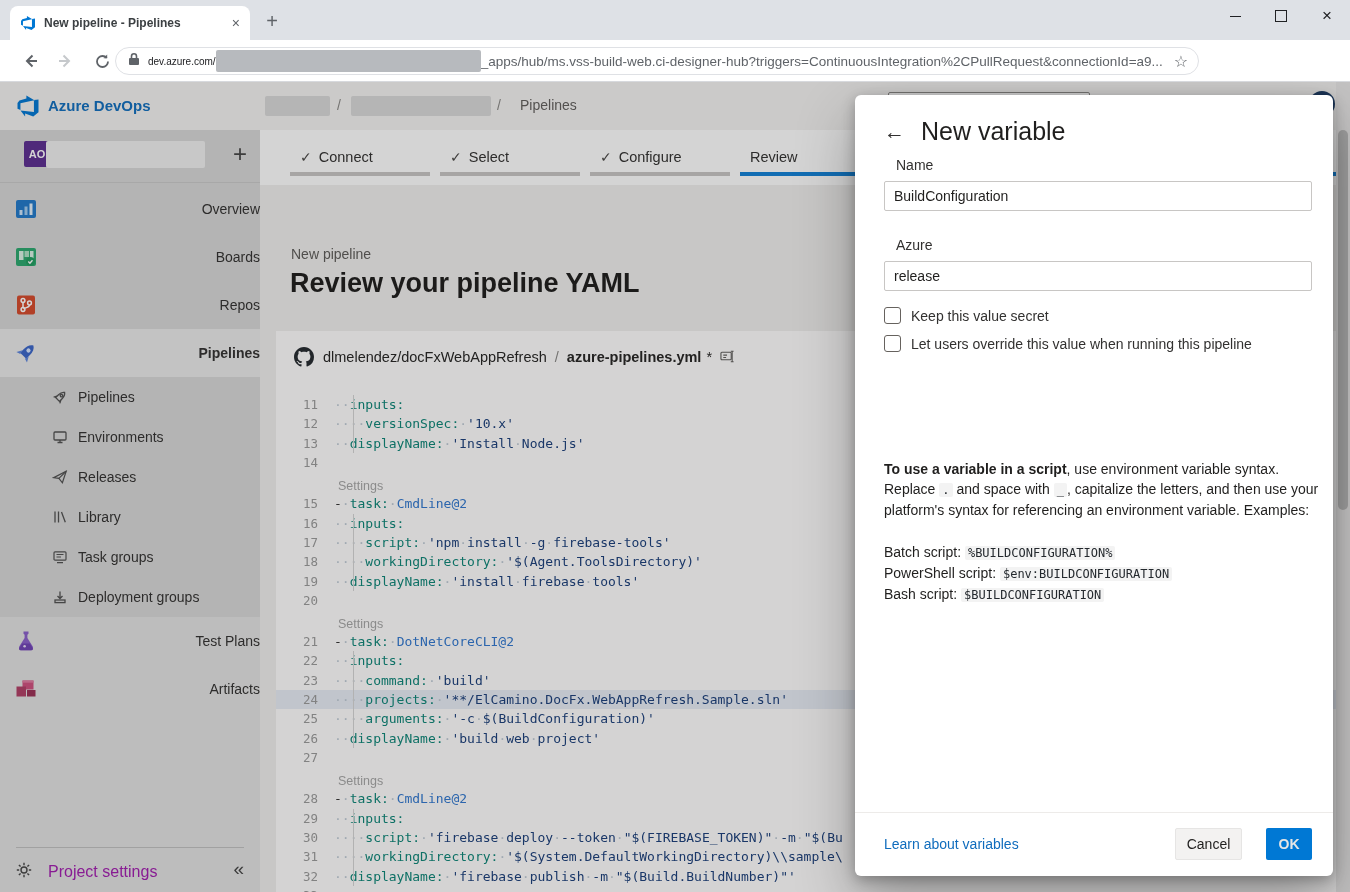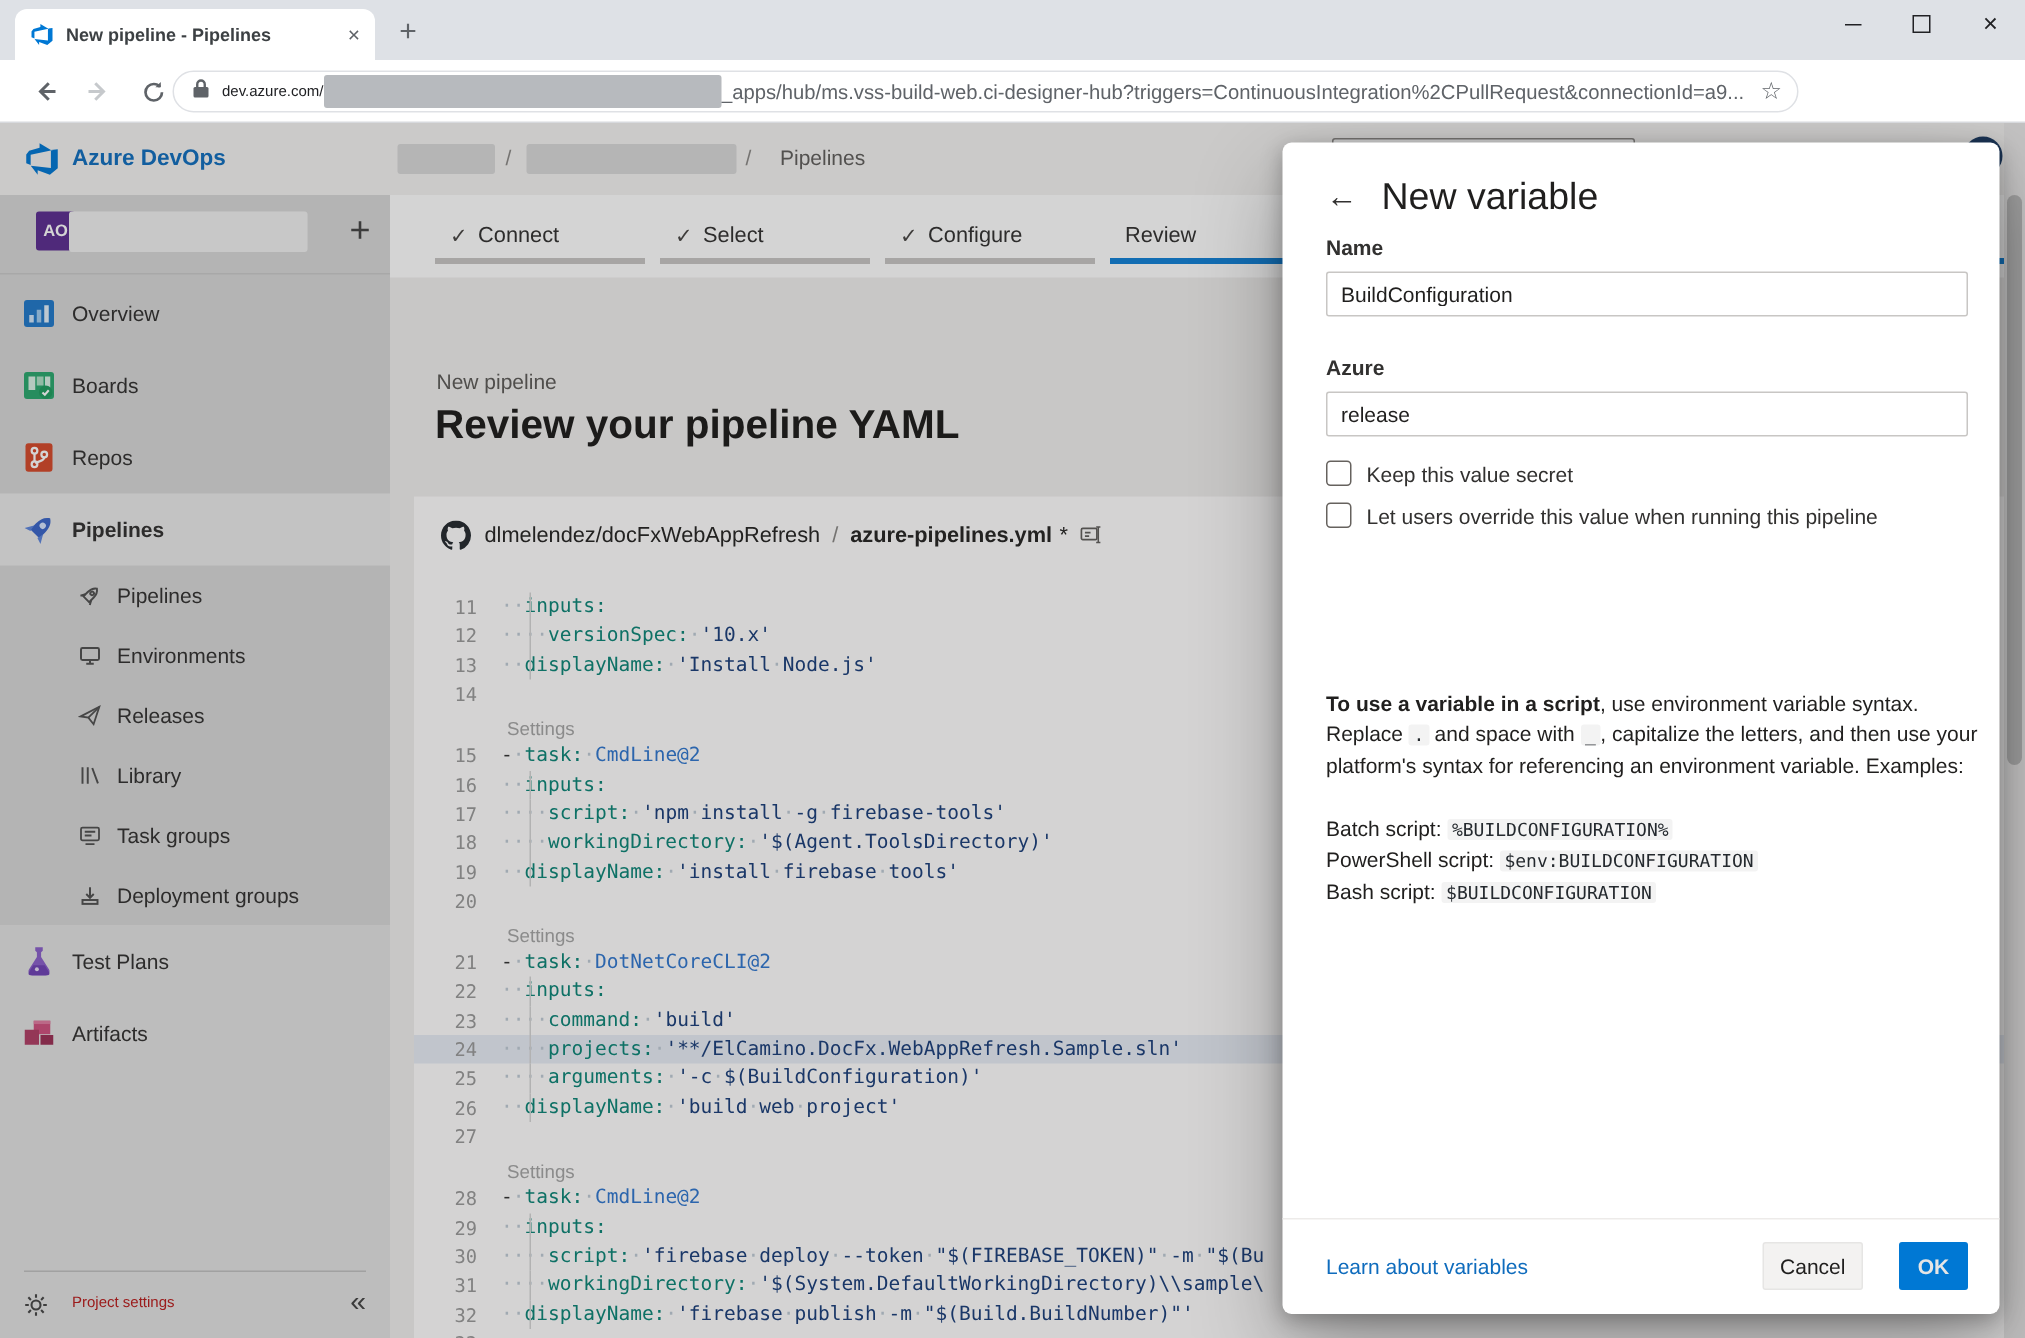--- a/index.html
+++ b/index.html
@@ -49,32 +49,32 @@
   #side-sec2{position:absolute;left:0;top:487px;width:260px;height:275px;background:#e3e3e3;}
   #orgrow{position:absolute;left:0;top:8px;width:260px;height:40px;}
   #org-avatar{position:absolute;left:24px;top:3px;width:26px;height:26px;background:#5c2d91;border-radius:2px;
     color:#fff;font-size:11px;font-weight:700;display:flex;align-items:center;justify-content:center;}
   #org-redact{position:absolute;left:46px;top:3px;width:159px;height:27px;background:#f1f1f1;border-radius:2px;}
   #org-add{position:absolute;left:224px;top:0px;width:32px;height:32px;font-size:24px;font-weight:300;color:#444;
     display:flex;align-items:center;justify-content:center;}
   #side-div{position:absolute;left:0;top:52px;width:260px;height:1px;background:#c9c9c9;}
   #side-items1{position:absolute;left:0;top:55px;width:260px;}
   .sitem{position:relative;display:flex;align-items:center;width:260px;box-sizing:border-box;cursor:pointer;}
-  .sitem.l0{height:48px;padding-left:14px;}
+  .sitem.l0{height:48px;padding-left:14px;justify-content:space-between;}
   .sitem.l1{height:40px;padding-left:52px;}
   .sitem .ic{flex:none;display:flex;align-items:center;justify-content:center;}
   .sitem.l0 .ic{width:24px;height:24px;margin-right:10px;}
   .sitem.l1 .ic{width:16px;height:16px;margin-right:10px;}
   .sitem .lb{font-size:14px;color:#323130;white-space:nowrap;}
   .sitem.sel{background:#ebebeb;}
   .sitem.sel .lb{font-weight:700;}
   #side-footer{position:absolute;left:0;bottom:0;width:260px;height:44px;background:#e3e3e3;}
   #side-footer .fdiv{position:absolute;left:16px;top:-1px;width:228px;height:1px;background:#c0c0c0;}
   #side-footer .gear{position:absolute;left:15px;top:13px;width:18px;height:18px;}
-  #side-footer .lb{position:absolute;left:48px;top:15px;font-size:10px;color:#b91c1c;}
+  #side-footer .lb{position:absolute;left:48px;top:15px;font-size:16px;color:#a21caf;}
   #side-footer .coll{position:absolute;right:16px;top:10px;font-size:19px;color:#444;}
   
   #main{position:absolute;left:260px;top:48px;width:1090px;height:762px;}
   #tabstrip{position:absolute;left:0;top:0;width:1090px;height:55px;background:#ffffff;}
   .step{position:absolute;top:19px;font-size:14.5px;color:#323130;display:flex;gap:7px;align-items:center;}
   .step .chk{color:#484644;font-size:14px;}
   .stepbar{position:absolute;top:42px;height:4px;background:#c8c6c4;}
   .stepbar.active{background:#1180d7;}
   #kicker{position:absolute;left:31px;top:116px;font-size:14px;color:#5d5b58;}
   #ptitle{position:absolute;left:30px;top:138px;font-size:27px;font-weight:700;color:#1d1c1b;}
@@ -101,21 +101,21 @@
   
   #pg-scroll{position:absolute;right:0;top:0;width:14px;height:810px;background:#eceaea;}
   #pg-thumb{position:absolute;right:2px;top:48px;width:10px;height:380px;background:#bdbdbd;border-radius:5px;}
   #dim{position:absolute;left:0;top:0;width:1350px;height:810px;background:rgba(25,25,25,0.19);pointer-events:none;}
   
   #panel{position:absolute;left:855px;top:13px;width:478px;height:781px;background:#fff;border-radius:6px;
     box-shadow:0 25px 60px rgba(0,0,0,.3),0 4px 14px rgba(0,0,0,.28);box-sizing:border-box;}
   #panel-title-row{position:absolute;left:29px;top:22px;display:flex;align-items:center;gap:16px;}
   #panel-back{font-size:21px;color:#323130;cursor:pointer;line-height:1;}
   #panel-title{font-size:25px;font-weight:400;color:#201f1e;}
-  .plabel{position:absolute;left:29px;font-size:14px;color:#323130;font-weight:bold;}
+  .plabel{position:absolute;left:41px;font-size:14px;color:#323130;}
   .pinput{position:absolute;left:29px;width:428px;height:30px;border:1px solid #c8c6c4;border-radius:2px;
     box-sizing:border-box;font-size:14px;color:#201f1e;padding:0 9px;font-family:"Liberation Sans",sans-serif;background:#fff;}
   .cbrow{position:absolute;left:29px;display:flex;align-items:center;gap:10px;}
   .cbbox{width:17px;height:17px;border:1px solid #66625e;border-radius:3px;background:#fff;box-sizing:border-box;}
   .cblb{font-size:14px;color:#323130;}
   .ppara{position:absolute;left:29px;width:438px;font-size:14px;line-height:20px;color:#201f1e;}
   .ppara b{font-weight:700;}
   .chip{font-family:"DejaVu Sans Mono",monospace;font-size:12px;background:#f3f3f3;color:#24292e;
     padding:0 3px;border-radius:2px;}
   #pexamples{position:absolute;left:29px;width:438px;font-size:14px;color:#201f1e;}

